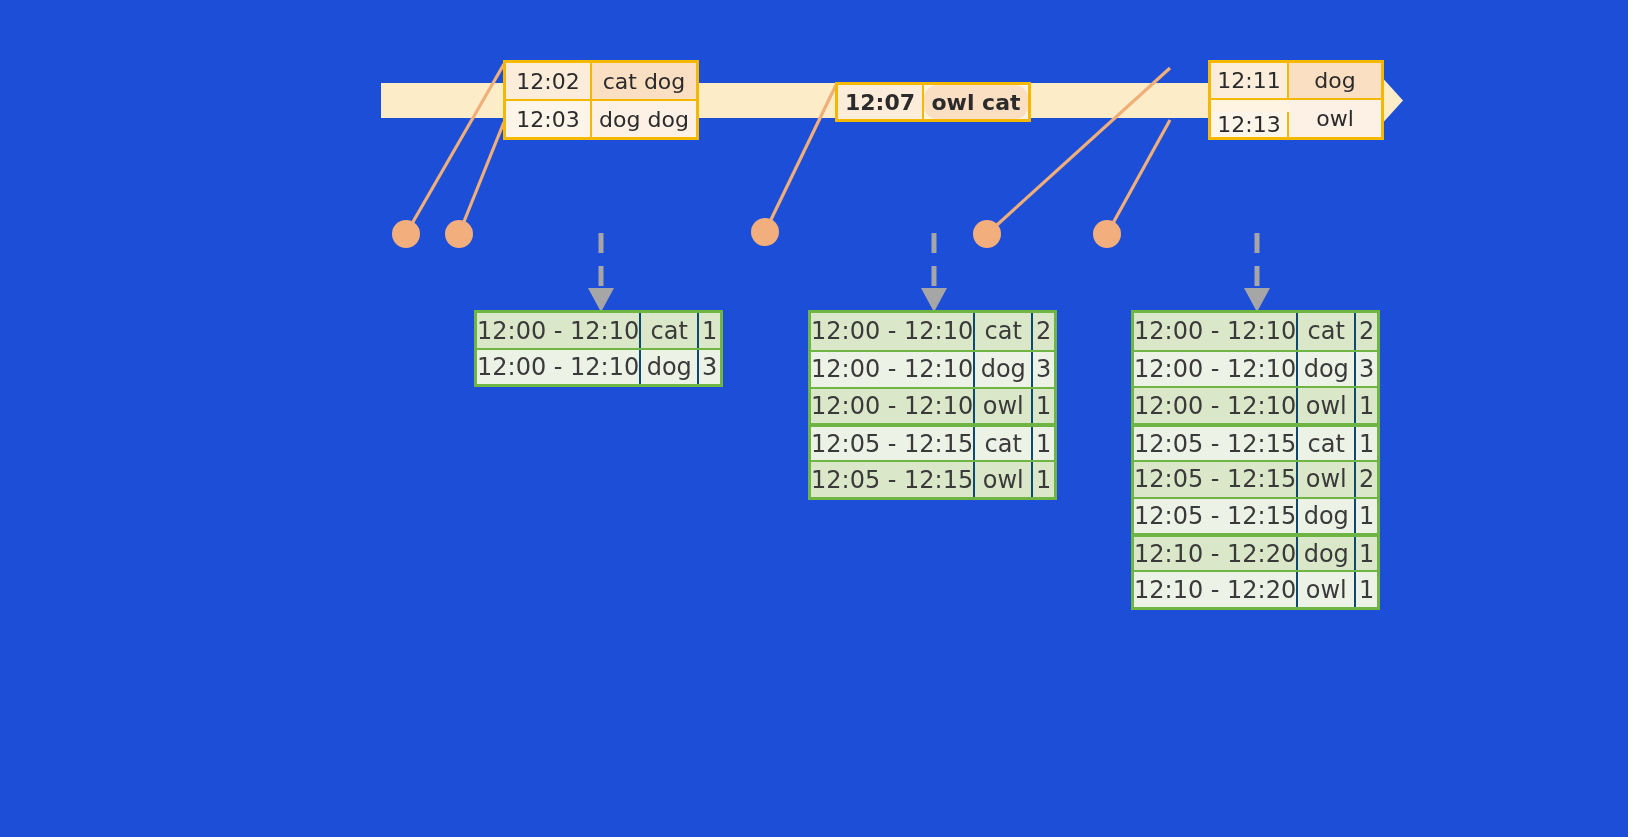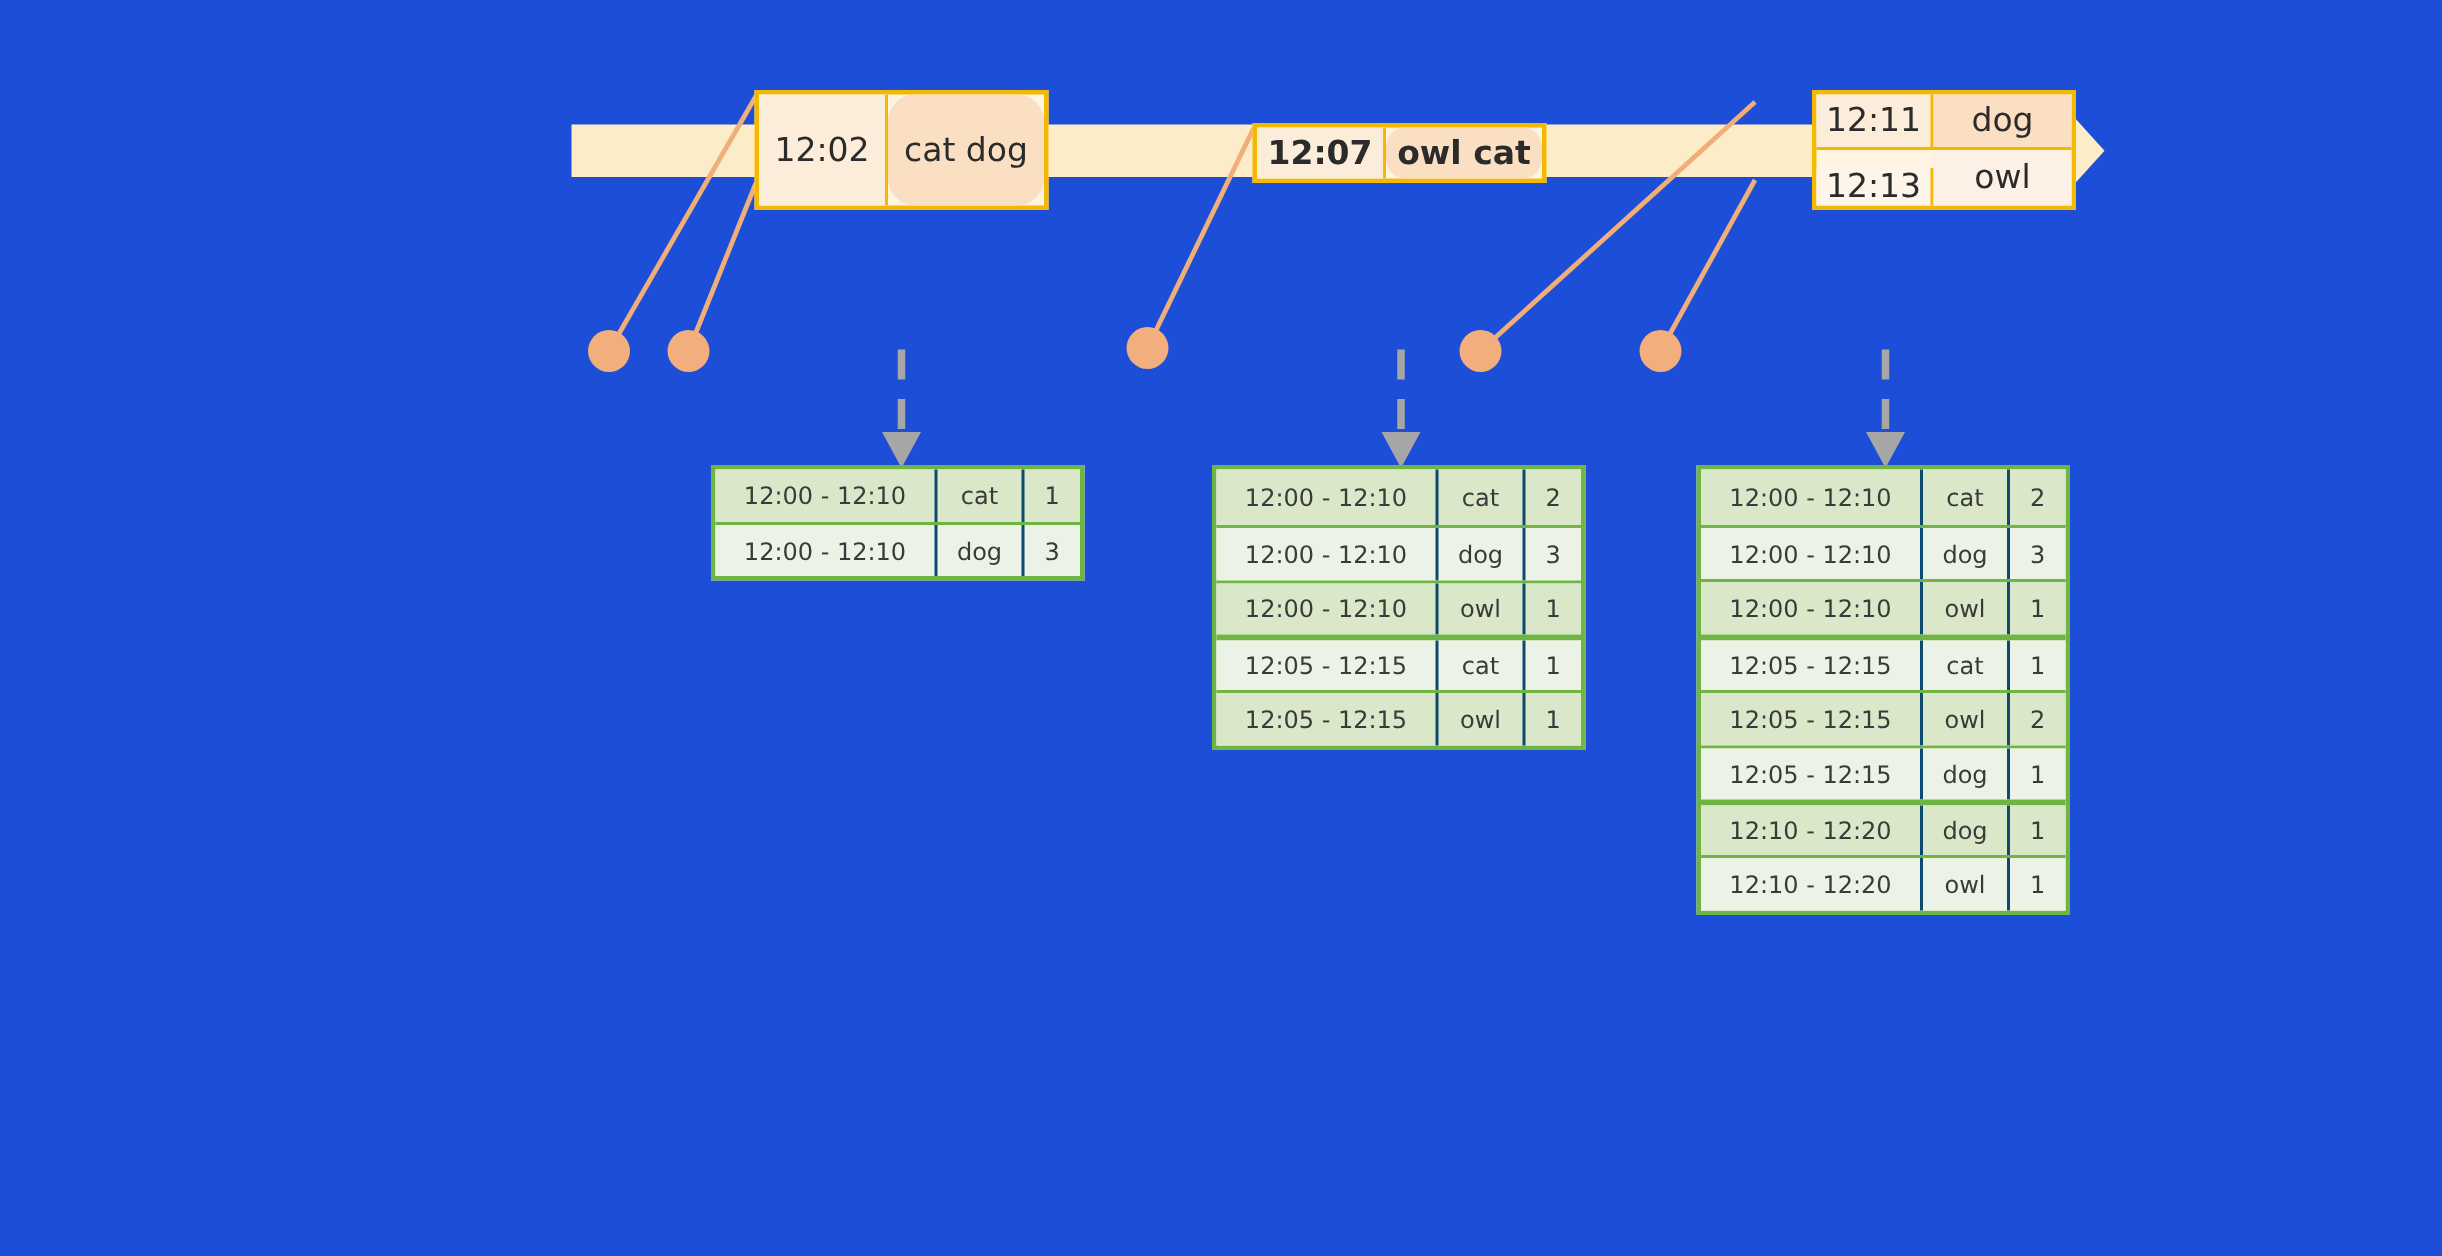--- a/index.html
+++ b/index.html
@@ -78,21 +78,21 @@
   .res-row + .res-row {
     border-top: 2px solid #6FB544;
   }
   .res-row.group-break {
     border-top: 4px solid #6FB544;
   }
   .res-cell {
     display: flex;
     align-items: center;
     justify-content: center;
-    font-size: 16px;
+    font-size: 24px;
     color: #3A3A3A;
     white-space: nowrap;
     box-sizing: border-box;
   }
   .res-cell + .res-cell {
     border-left: 2px solid #0c4a6e;
   }
   .res-row.shade-a .res-cell { background: #DAE8C9; }
   .res-row.shade-b .res-cell { background: #EDF2E6; }
   .c-window { flex: 0 0 var(--w-win); }
@@ -135,21 +135,25 @@
     <g fill="#A6A6A6">
       <polygon points="588,288 614,288 601,312"></polygon>
       <polygon points="921,288 947,288 934,312"></polygon>
       <polygon points="1244,288 1270,288 1257,312"></polygon>
     </g>
   </svg>
 
   <div class="event-box" style="left:503px; top:60px; width:196px; height:80px;">
     <div class="event-row shade-a">
       <div class="ev-time" style="flex:0 0 84px;">12:02</div>
-      <div class="ev-words" style="flex:1 1 auto;border-radius:18px;">cat dog</div>
+      <div class="ev-words" style="flex:1 1 auto;">cat dog</div>
+    </div>
+    <div class="event-row shade-b">
+      <div class="ev-time" style="flex:0 0 84px;">12:03</div>
+      <div class="ev-words" style="flex:1 1 auto;">dog dog</div>
     </div>
   </div>
 
   <div class="event-box" style="left:835px; top:82px; width:196px; height:40px;font-weight:bold;">
     <div class="event-row shade-a">
       <div class="ev-time" style="flex:0 0 84px;">12:07</div>
       <div class="ev-words" style="flex:1 1 auto;border-radius:13px;">owl cat</div>
     </div>
   </div>
 

